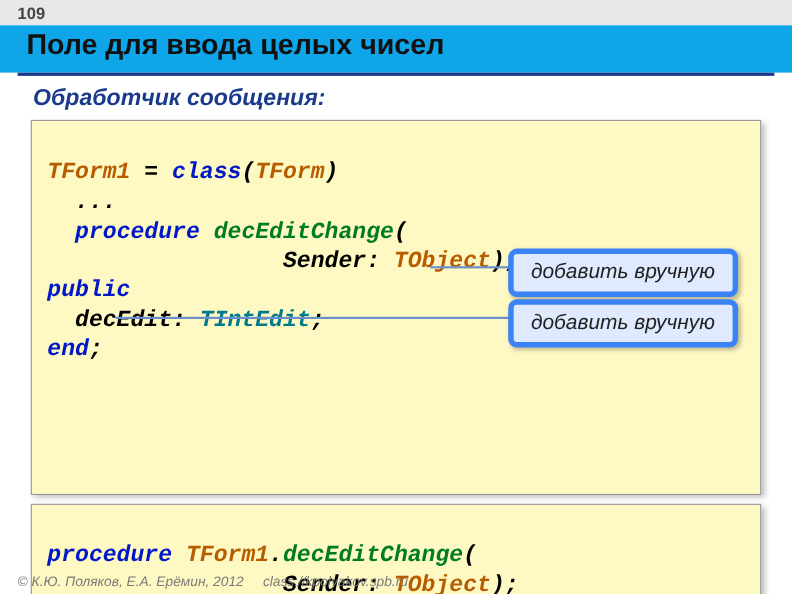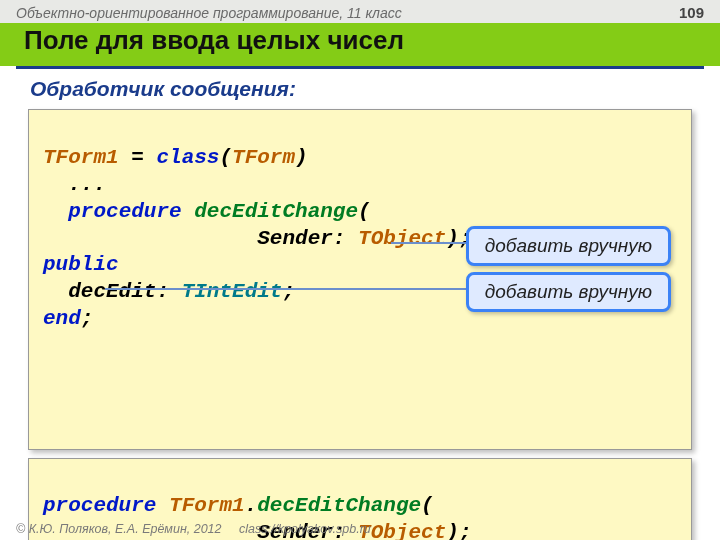--- a/index.html
+++ b/index.html
@@ -12,21 +12,21 @@
   }
   .header-band {
     background: #e8e9e6;
     padding: 4px 16px 2px 16px;
     display: flex; justify-content: space-between; align-items: baseline;
     font-size: 14px; color: #6a6a6a;
     font-style: italic;
   }
   .page-number { font-weight: bold; font-style: normal; color: #444; font-size: 15px; text-align: center;}
   .title-wrap {
-    background: #84cc16;
+    background: #0ea5e9;
     padding: 0 12px 4px 16px;
   }
   .title {
     font-size: 26px; font-weight: bold;
     color: #111;
     padding: 2px 0 6px 8px;
   }
   .blue-rule { height: 3px; background: #1a3b8b; margin: 0 16px; }
   .subtitle {
     font-size: 21px; font-weight: bold; font-style: italic;
@@ -42,21 +42,21 @@
     font-family: "Courier New", monospace;
     font-size: 21px; font-weight: bold;
     line-height: 1.28;
     white-space: pre;
     position: relative;
     font-style: italic;
   }
   .callout {
     position: absolute;
     background: #dfeaff;
-    border: 3px solid #3b82f6;
+    border: 5px solid #3b82f6;
     border-radius: 8px;
     padding: 5px 16px;
     font-family: Arial, sans-serif;
     font-size: 19px; font-weight: normal;
     color: #222;
     box-shadow: 2px 2px 4px rgba(0,0,0,0.25);
     white-space: nowrap;
   }
   .callout.c1 { right: 20px; top: 116px; }
   .callout.c2 { right: 20px; top: 162px; }
@@ -73,21 +73,20 @@
   .footer {
     position: absolute; bottom: 4px; left: 16px;
     font-size: 12.5px; color: #7a7a7a; font-style: italic;
   }
   .footer .url { font-style: italic; color: #7a7a7a; margin-left: 14px; }
 </style>
 </head>
 <body>
 
 <div class="header-band">
-  <span>Объектно-ориентированное программирование, 11 класс</span>
   <span class="page-number">109</span>
 </div>
 <div class="title-wrap">
   <div class="title">Поле для ввода целых чисел</div>
 </div>
 <div class="blue-rule"></div>
 
 <div class="subtitle">Обработчик сообщения:</div>
 
 <div class="code-box">

